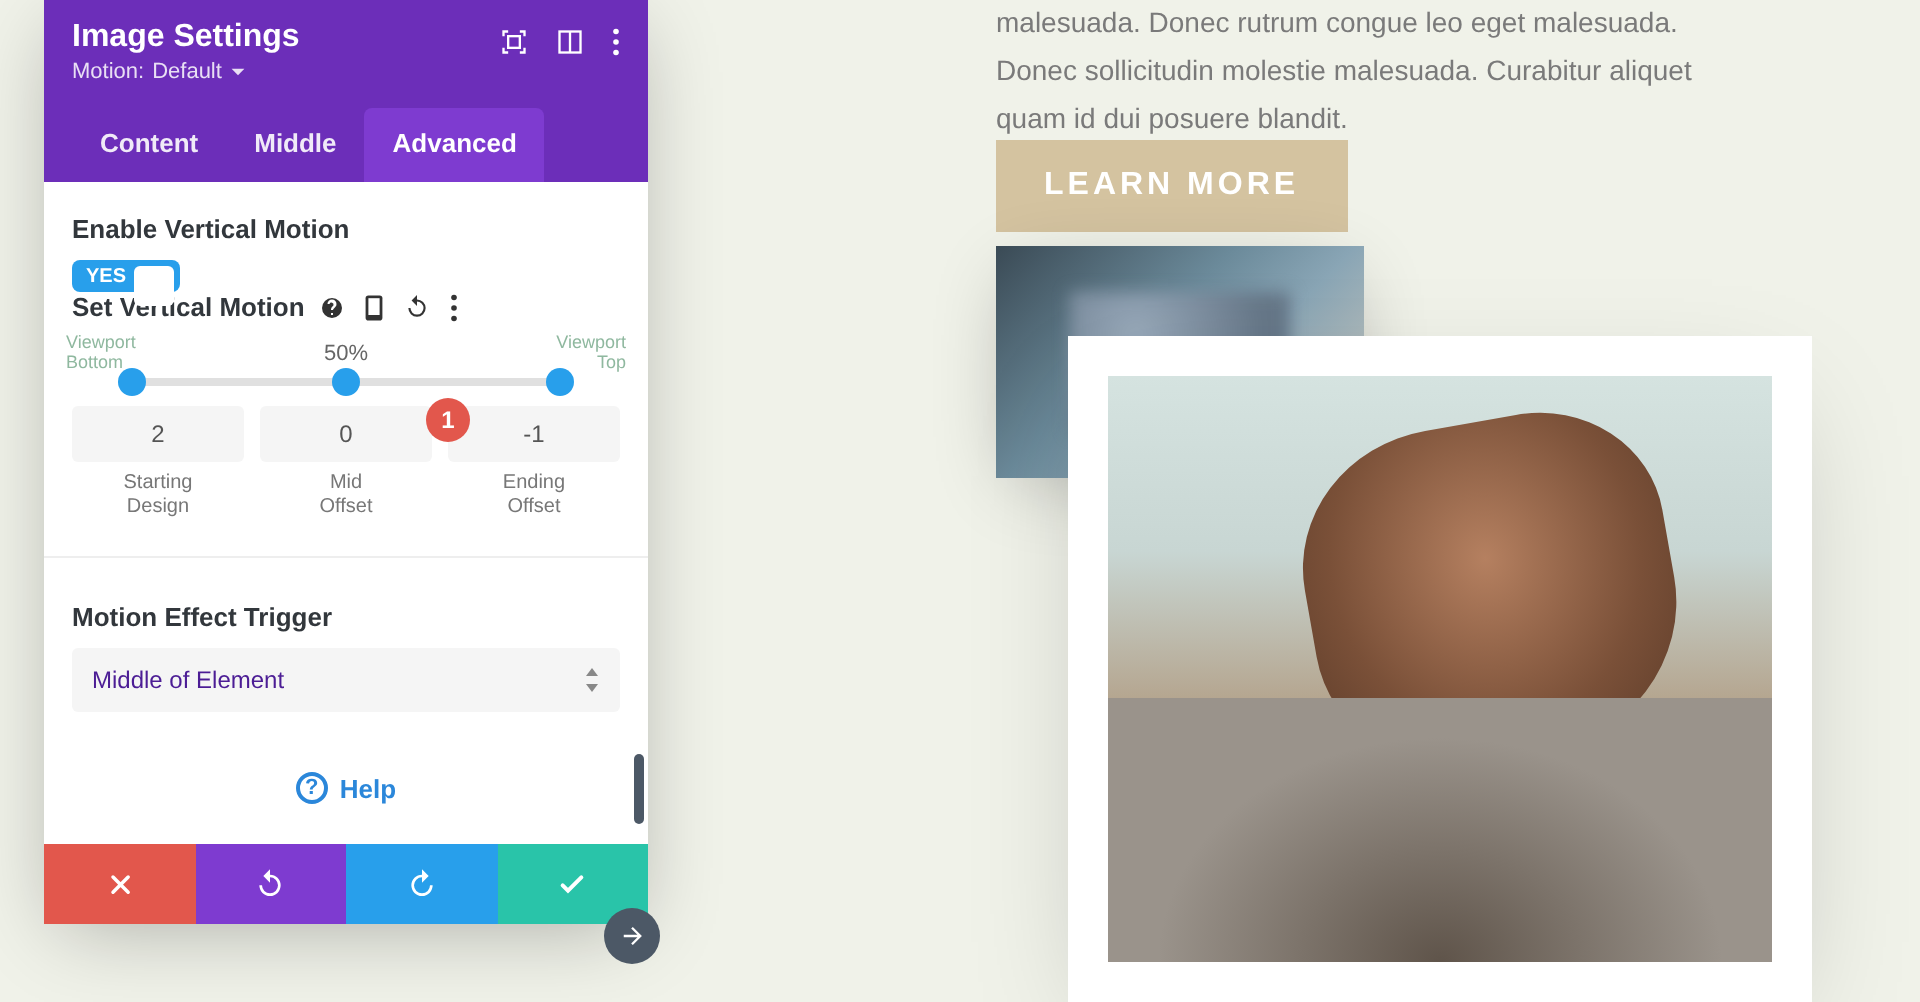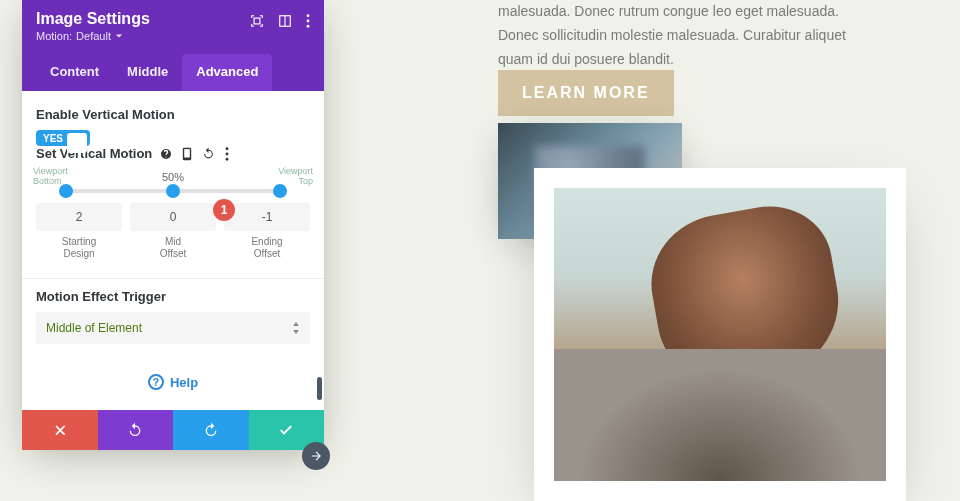--- a/index.html
+++ b/index.html
@@ -51,22 +51,22 @@
 .handle.left{ left:-5px; } .handle.mid{ left:calc(50% - 7px); } .handle.right{ right:-5px; }
 .vp-label { position:absolute; top:-4px; font-size:9px; color:#8fb89f; line-height:1.1; }
 .vp-left{ left:-3px; } .vp-right{ right:-3px; text-align:right; }
 
 .offsets { display:flex; gap:8px; margin-top:10px; position:relative; }
 .off { flex:1; text-align:center; }
 .off input { width:100%; border:none; background:#f5f5f5; border-radius:3px; text-align:center; font-size:12px; padding:7px 4px; color:#555; }
 .off .olab { font-size:10px; color:#777; margin-top:5px; line-height:1.2; }
 .badge { position:absolute; left: 177px; top: -4px; width:22px; height:22px; background:#e2574c; color:#fff; border-radius:50%; display:flex; align-items:center; justify-content:center; font-size:12px; font-weight:600; }
 
-.sep { border-top:1px solid #eee; margin:18px -14px 0; padding:10px 14px 0; }
-.select { margin-top:8px; background:#f5f5f5; border-radius:3px; padding:9px 10px; font-size:12px; color:#4d7c0f; display:flex; justify-content:space-between; align-items:center; cursor:pointer; }
+.sep { border-top:1px solid #eee; margin:18px -14px 0; padding:22px 14px 0; }
+.select { margin-top:8px; background:#f5f5f5; border-radius:3px; padding:9px 10px; font-size:12px; color:#4c1d95; display:flex; justify-content:space-between; align-items:center; cursor:pointer; }
 
 .help { text-align:center; margin:30px 0 12px; color:#2b87da; font-size:13px; font-weight:600; display:flex; align-items:center; justify-content:center; gap:6px; cursor:pointer;}
 .help-ic{ width:16px;height:16px;border:2px solid #2b87da;border-radius:50%;display:inline-flex;align-items:center;justify-content:center;font-size:11px;}
 
 .footer { display:flex; height:40px; }
 .fbtn { flex:1; display:flex; align-items:center; justify-content:center; color:#fff; cursor:pointer; }
 .fbtn.red{background:#e2574c;} .fbtn.purple{background:#7e3bd0;} .fbtn.blue{background:#289feb;} .fbtn.green{background:#29c4a9;}
 svg{display:block;}
 </style>
 </head>

